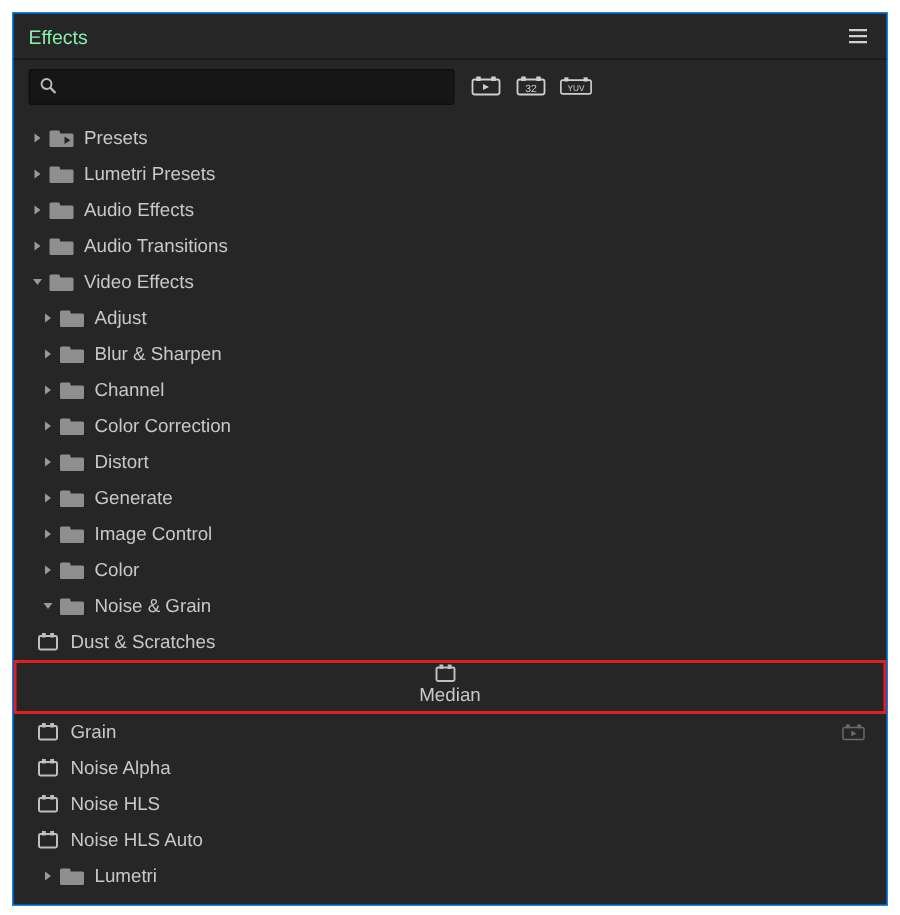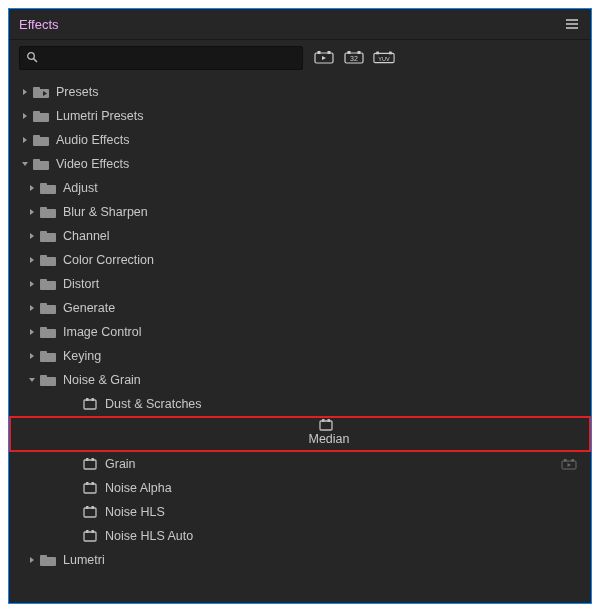--- a/index.html
+++ b/index.html
@@ -24,21 +24,21 @@
   }
   .header {
     display: flex;
     align-items: center;
     height: 30px;
     padding: 0 10px;
     border-bottom: 1px solid #1a1a1a;
   }
   .header .title {
     flex: 0 0 auto;
-    color: #f0abfc;
+    color: #86efac;
     font-size: 13px;
   }
   .header .spacer { flex: 1 1 auto; }
   .hamburger {
     display: inline-flex;
     align-items: center;
     justify-content: center;
     width: 18px;
     color: #d0d0d0;
     cursor: pointer;
@@ -106,21 +106,21 @@
     color: #7a7a7a;
   }
   .highlight {
     border: 2px solid #e02020;
     box-sizing: border-box;
   }
   .row.highlight { height: 36px; flex-direction: column; }
   
   .ind0 { padding-left: 9px; }
   .ind1 { padding-left: 16px; }
-  .ind2 { padding-left: 58px; }
+  .ind2 { }
   .noarrow-gap { display:inline-block; width:14px; }
 </style>
 </head>
 <body>
 
 <div class="frame">
 
   <div class="header">
     <span class="title">Effects</span>
     <span class="spacer"></span>
@@ -214,24 +214,38 @@
         </span>
       <span class="folder-icon">
           <svg width="18" height="14" viewBox="0 0 18 14">
             <rect x="1" y="4" width="16" height="9" rx="1" fill="#8f8f8f"></rect>
             <rect x="1" y="2" width="7" height="3" rx="1" fill="#8f8f8f"></rect>
           </svg>
         </span>
       <span class="label">Audio Effects</span>
     </div>
 
-
     <div class="row ind0">
       <span class="arrow">
           <svg width="8" height="8" viewBox="0 0 8 8">
+            <polygon points="2,1 6,4 2,7" fill="#9a9a9a"></polygon>
+          </svg>
+        </span>
+      <span class="folder-icon">
+          <svg width="18" height="14" viewBox="0 0 18 14">
+            <rect x="1" y="4" width="16" height="9" rx="1" fill="#8f8f8f"></rect>
+            <rect x="1" y="2" width="7" height="3" rx="1" fill="#8f8f8f"></rect>
+          </svg>
+        </span>
+      <span class="label">Audio Transitions</span>
+    </div>
+
+    <div class="row ind0">
+      <span class="arrow">
+          <svg width="8" height="8" viewBox="0 0 8 8">
             <polygon points="1,2 7,2 4,6" fill="#9a9a9a"></polygon>
           </svg>
         </span>
       <span class="folder-icon">
           <svg width="18" height="14" viewBox="0 0 18 14">
             <rect x="1" y="4" width="16" height="9" rx="1" fill="#8f8f8f"></rect>
             <rect x="1" y="2" width="7" height="3" rx="1" fill="#8f8f8f"></rect>
           </svg>
         </span>
       <span class="label">Video Effects</span>
@@ -340,21 +354,21 @@
           <svg width="8" height="8" viewBox="0 0 8 8">
             <polygon points="2,1 6,4 2,7" fill="#9a9a9a"></polygon>
           </svg>
         </span>
       <span class="folder-icon">
           <svg width="18" height="14" viewBox="0 0 18 14">
             <rect x="1" y="4" width="16" height="9" rx="1" fill="#8f8f8f"></rect>
             <rect x="1" y="2" width="7" height="3" rx="1" fill="#8f8f8f"></rect>
           </svg>
         </span>
-      <span class="label">Keying</span>
+      <span class="label">Color</span>
     </div>
 
     <div class="row ind1">
       <span class="arrow">
           <svg width="8" height="8" viewBox="0 0 8 8">
             <polygon points="1,2 7,2 4,6" fill="#9a9a9a"></polygon>
           </svg>
         </span>
       <span class="folder-icon">
           <svg width="18" height="14" viewBox="0 0 18 14">

